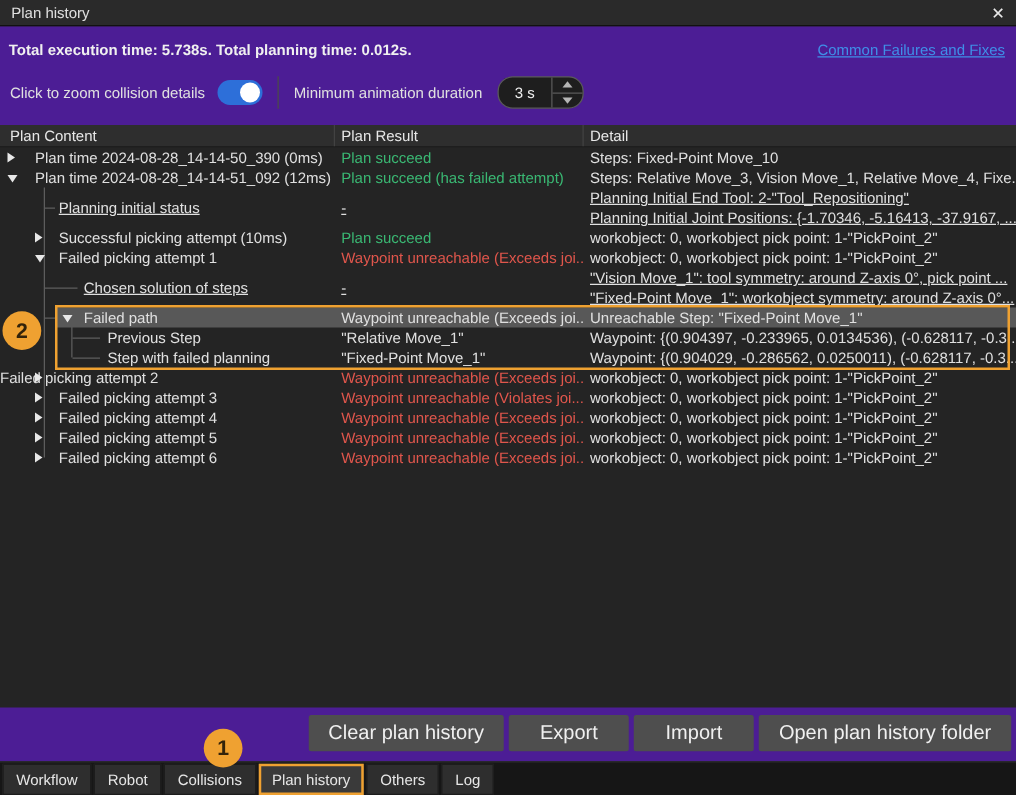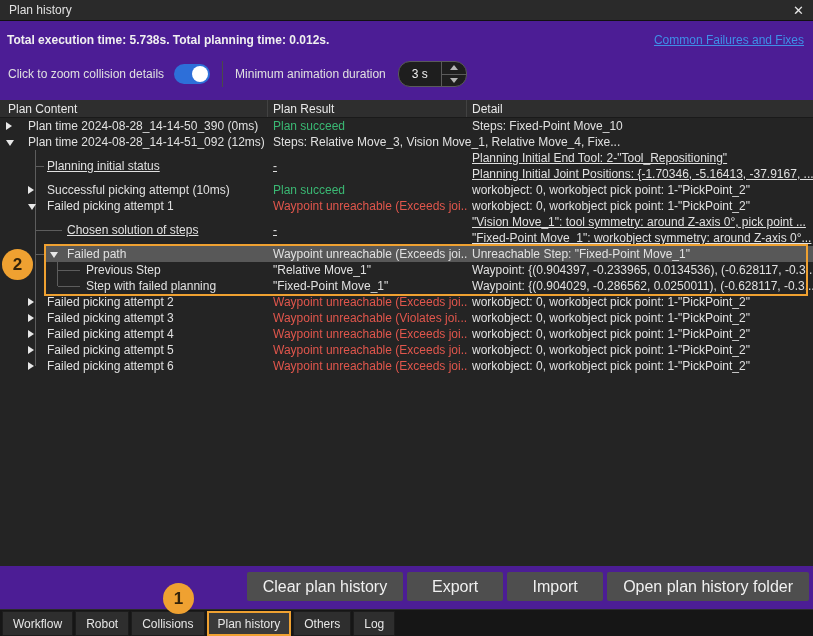--- a/index.html
+++ b/index.html
@@ -147,20 +147,21 @@
           <div class="c2 success">Plan succeed</div>
           <div class="c3">
             <div class="dline">Steps: Fixed-Point Move_10</div>
           </div>
         </div>
         <div class="trow">
           <div class="c1">
             <span class="arrow expanded" style="left: 6px;"></span>
             <span style="padding-left: 28px;">Plan time 2024-08-28_14-14-51_092 (12ms)</span>
           </div>
+          <div class="c2 success">Plan succeed (has failed attempt)</div>
           <div class="c3">
             <div class="dline">Steps: Relative Move_3, Vision Move_1, Relative Move_4, Fixe...</div>
           </div>
         </div>
         <div class="trow tall">
           <div class="c1">
             <span style="padding-left: 47px;">Planning initial status</span>
           </div>
           <div class="c2 plain">-</div>
           <div class="c3">
@@ -222,21 +223,21 @@
             <span style="padding-left: 86px;">Step with failed planning</span>
           </div>
           <div class="c2 plain">"Fixed-Point Move_1"</div>
           <div class="c3">
             <div class="dline">Waypoint: {(0.904029, -0.286562, 0.0250011), (-0.628117, -0.3...</div>
           </div>
         </div>
         <div class="trow">
           <div class="c1">
             <span class="arrow collapsed" style="left: 28px;"></span>
-            <span style="padding-left: 47px;">Failed picking attempt 2</span>
+            <span style="">Failed picking attempt 2</span>
           </div>
           <div class="c2 error">Waypoint unreachable (Exceeds joi...</div>
           <div class="c3">
             <div class="dline">workobject: 0, workobject pick point: 1-"PickPoint_2"</div>
           </div>
         </div>
         <div class="trow">
           <div class="c1">
             <span class="arrow collapsed" style="left: 28px;"></span>
             <span style="padding-left: 47px;">Failed picking attempt 3</span>

